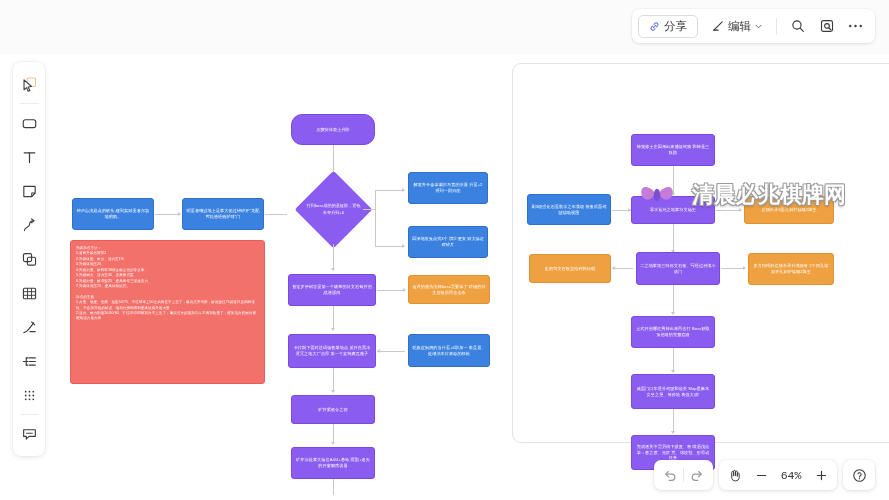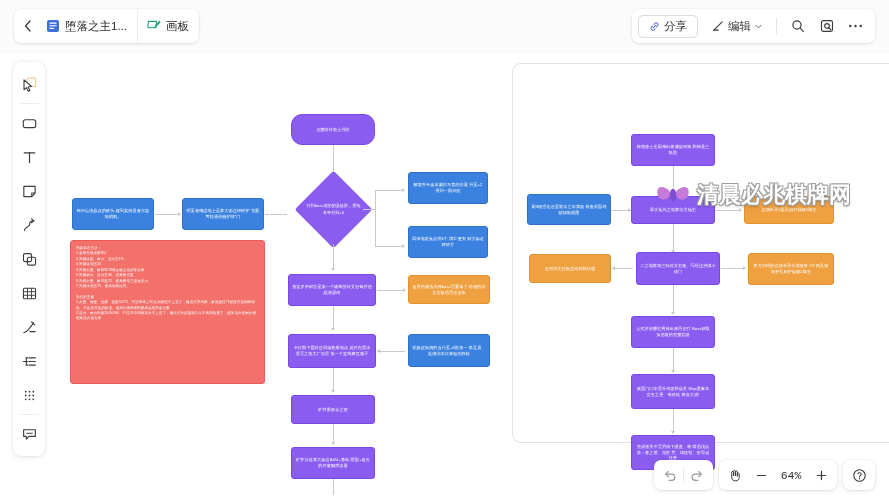--- a/index.html
+++ b/index.html
@@ -143,22 +143,22 @@
   .arw {
     position: absolute; width: 0; height: 0;
     border-style: solid;
   }
   .arw-d { border-width: 3px 2.2px 0 2.2px; border-color: #c9c9c9 transparent transparent transparent; }
   .arw-r { border-width: 2.2px 0 2.2px 3px; border-color: transparent transparent transparent #c9c9c9; }
   .arw-l { border-width: 2.2px 3px 2.2px 0; border-color: transparent #c9c9c9 transparent transparent; }
 
   
   #watermark {
-    position: absolute; left: 656px; top: 126px;
-    display: flex; align-items: center; gap: 7px;
+    position: absolute; left: 640px; top: 126px;
+    display: flex; align-items: center; gap: 18px;
     z-index: 20; pointer-events: none;
   }
   #wm-text {
     font-family: "DejaVu Sans", sans-serif;
     font-weight: 700;
     font-size: 22px;
     color: #ffffff;
     letter-spacing: 0px;
     text-shadow:
       -1px -1px 0 #9b9b9b, 1px -1px 0 #9b9b9b,
@@ -188,45 +188,20 @@
   .zoomval {
     font-size: 11.5px; color: #333; min-width: 34px; text-align: center; cursor: pointer;
   }
   svg { display: block; }
 </style>
 </head>
 <body>
 
 <div id="topbar">
 
-  <div class="tabgroup">
-    <div class="backbtn">
-      <svg width="7" height="12" viewBox="0 0 7 12">
-        <path d="M6 1 L1.5 6 L6 11" stroke="#3a3a3a" stroke-width="1.3" fill="none" stroke-linecap="round" stroke-linejoin="round"></path>
-      </svg>
-    </div>
-
-    <div class="tabitem">
-      <svg class="ficon" viewBox="0 0 14 14">
-        <rect x="1" y="1" width="12" height="12" rx="2" fill="#3f6fd8"></rect>
-        <rect x="3.4" y="3.6" width="7.2" height="1.1" rx=".4" fill="#fff"></rect>
-        <rect x="3.4" y="6.2" width="7.2" height="1.1" rx=".4" fill="#fff"></rect>
-        <rect x="3.4" y="8.8" width="4.6" height="1.1" rx=".4" fill="#fff"></rect>
-      </svg>
-      <span class="lbl">堕落之主1...</span>
-    </div>
-
-    <div class="tabitem">
-      <svg class="ficon" viewBox="0 0 14 14">
-        <path d="M1.4 2.4 h8 v4.4 a2 2 0 0 1 -2 2 h-5.6 a1 1 0 0 1 -1 -1 z" fill="none" stroke="#17a673" stroke-width="1.1" stroke-linejoin="round"></path>
-        <path d="M12.4 1.6 L8.1 6.1 l-.6 2.1 2.1-.7 4.1-4.3z" fill="#17a673" opacity=".92"></path>
-      </svg>
-      <span class="lbl">画板</span>
-    </div>
-  </div>
 
   <div class="toolgroup">
     <div class="sharebtn">
       <svg width="11" height="11" viewBox="0 0 12 12">
         <path d="M4.7 7.3 L7.3 4.7" stroke="#5b6bd8" stroke-width="1.1" stroke-linecap="round"></path>
         <path d="M6.6 8.4 L5.4 9.6 a2 2 0 0 1 -2.8 -2.8 L3.8 5.6" stroke="#5b6bd8" stroke-width="1.1" fill="none" stroke-linecap="round"></path>
         <path d="M5.4 3.6 L6.6 2.4 a2 2 0 0 1 2.8 2.8 L8.2 6.4" stroke="#5b6bd8" stroke-width="1.1" fill="none" stroke-linecap="round"></path>
       </svg>
       <span>分享</span>
     </div>

